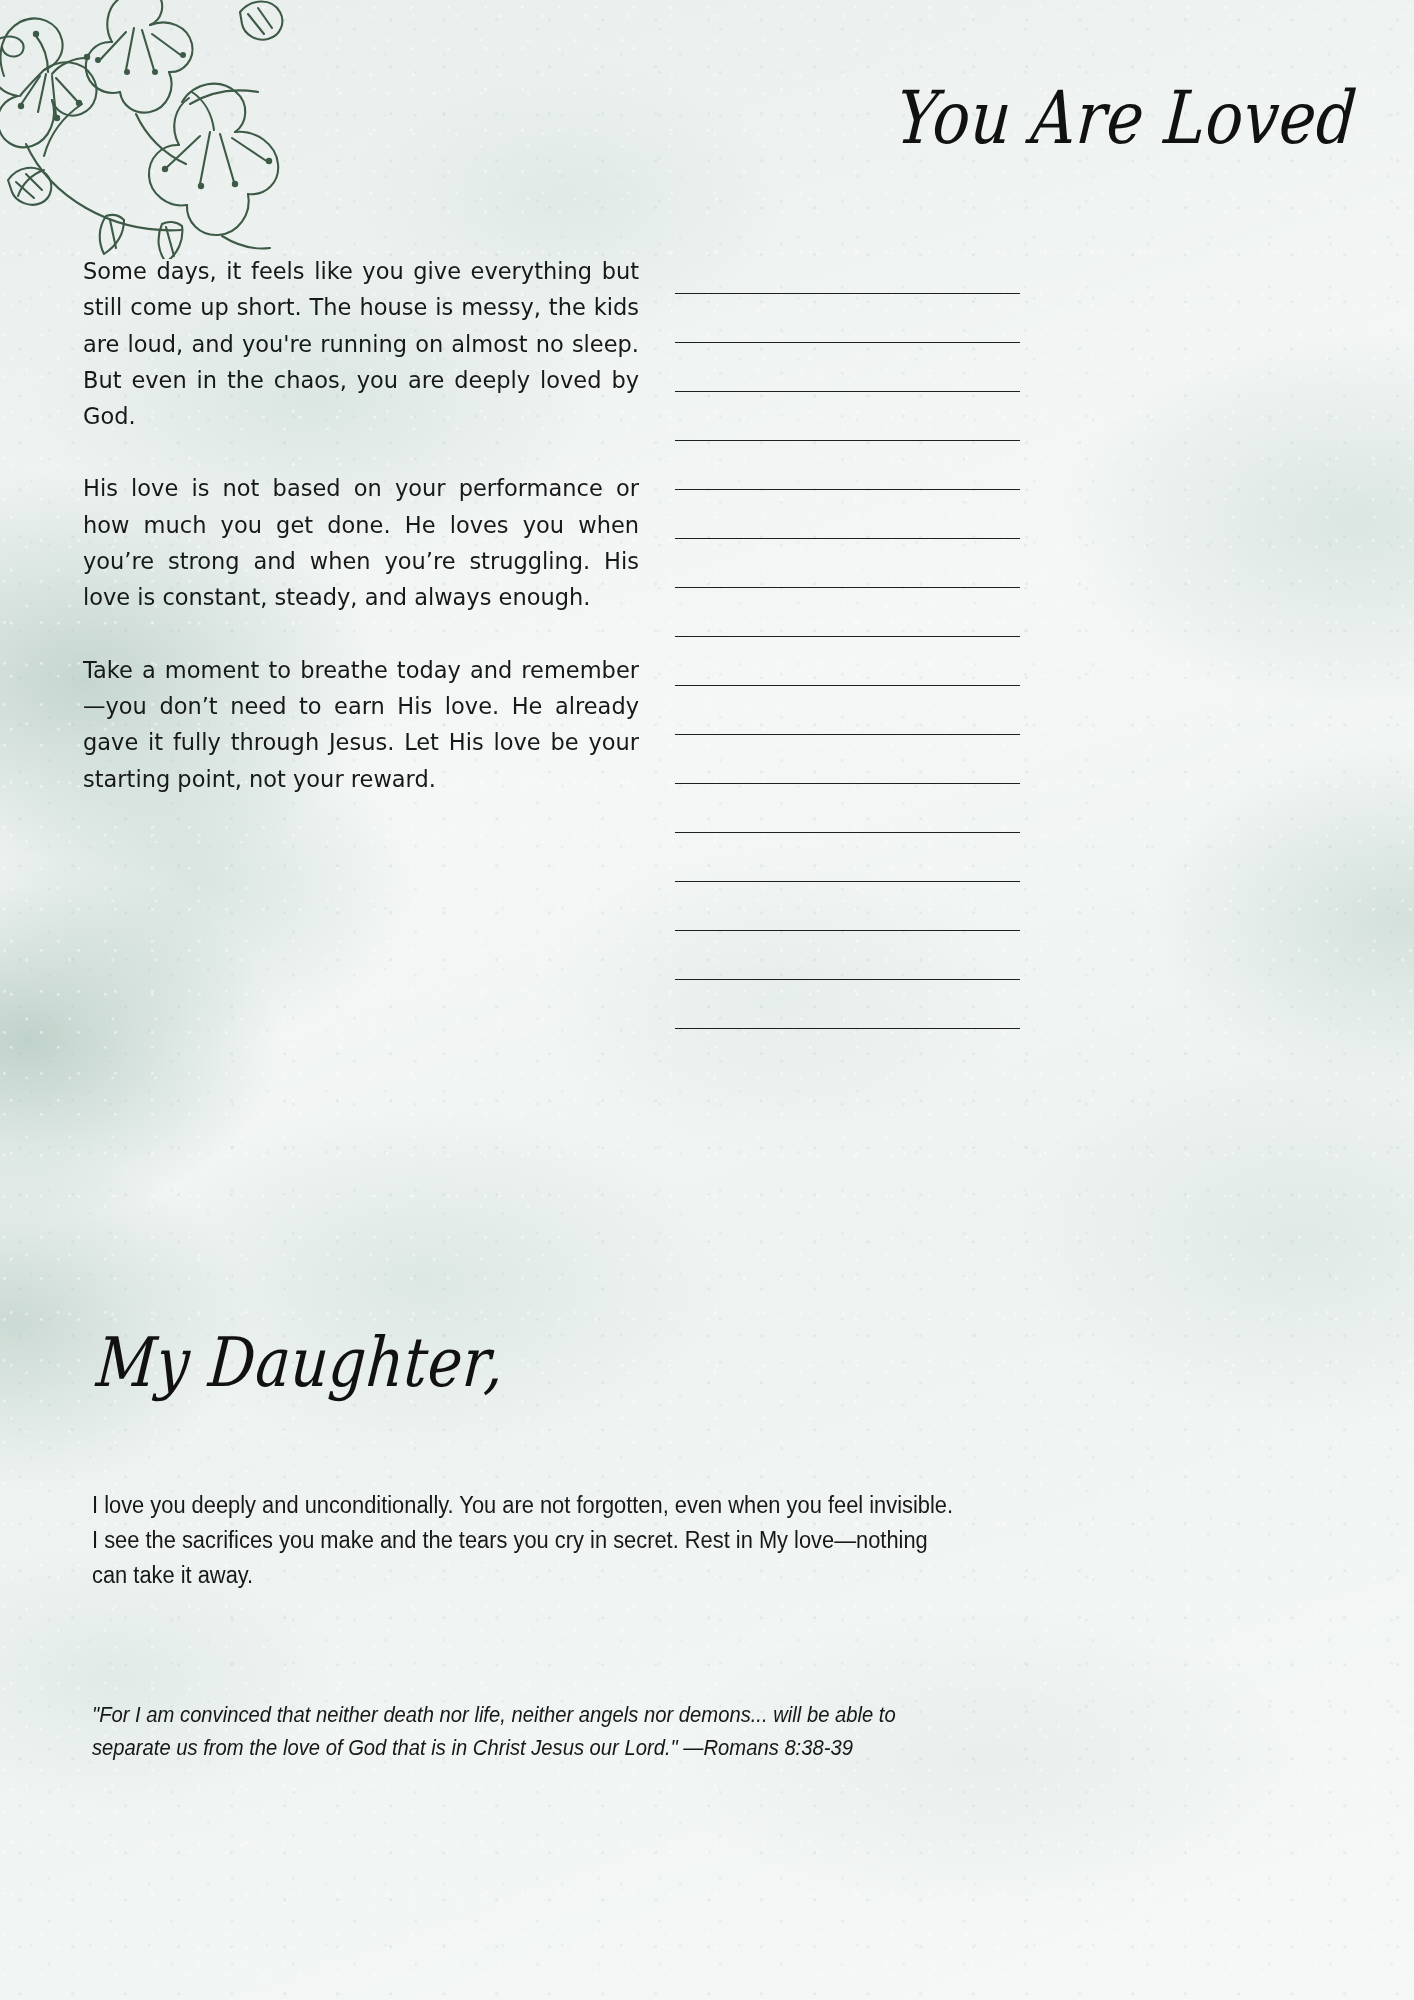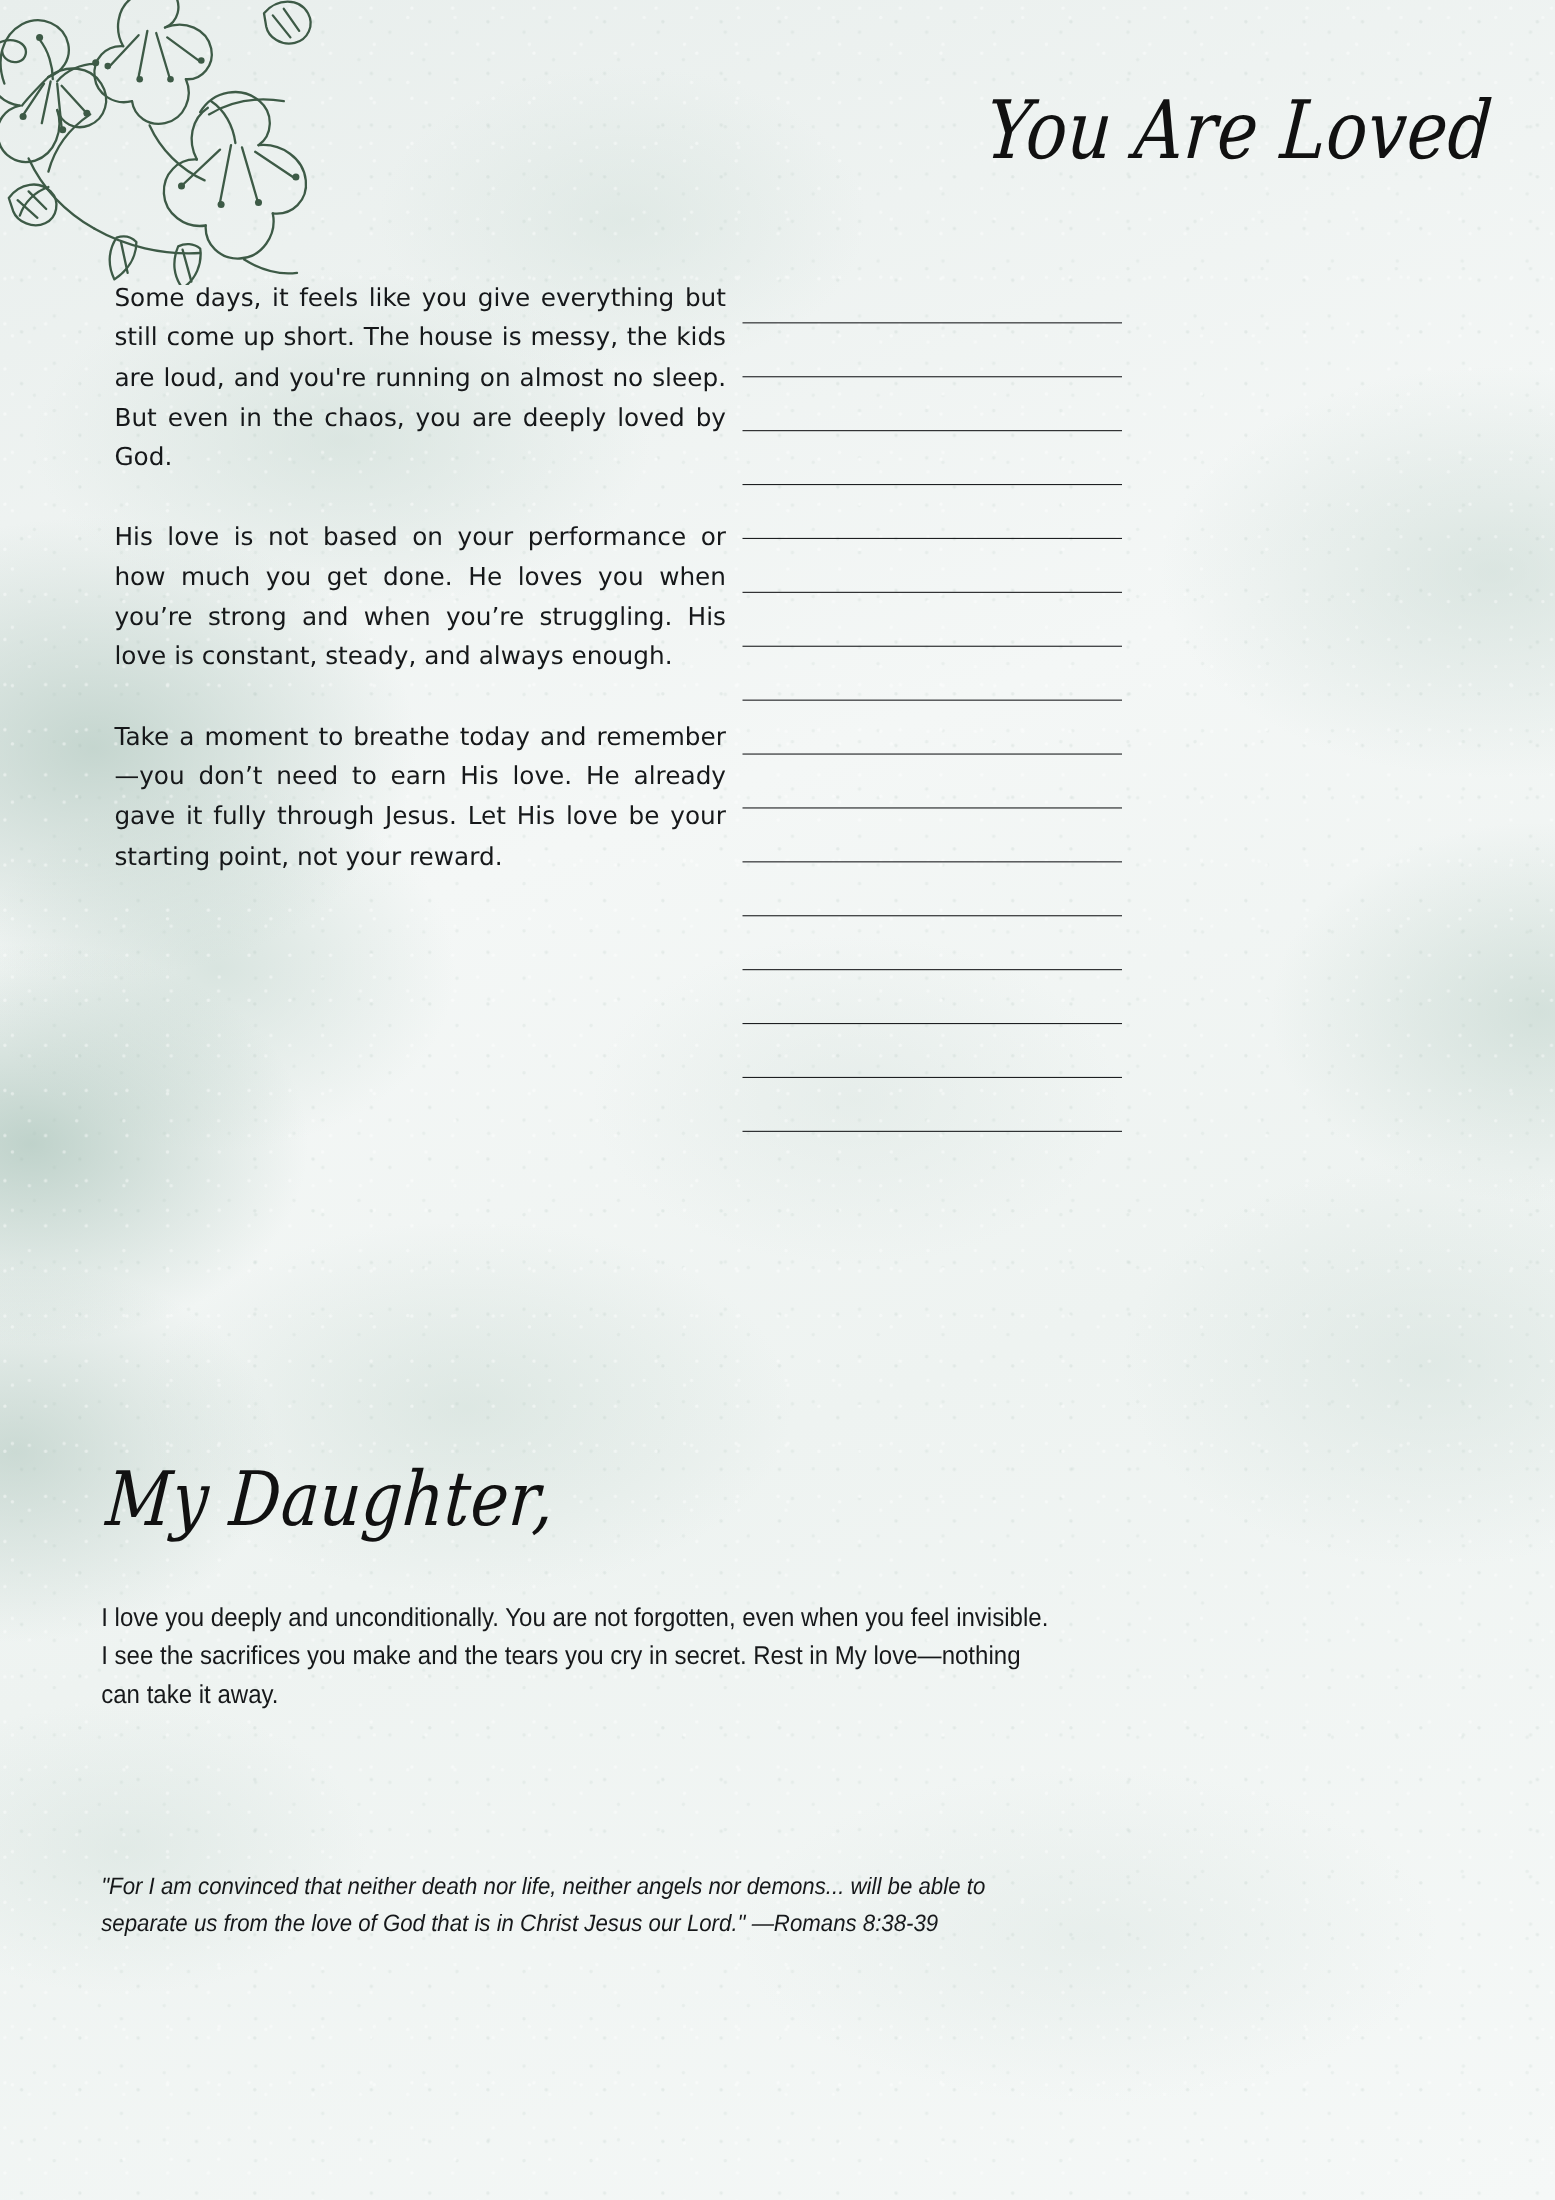--- a/index.html
+++ b/index.html
@@ -80,21 +80,21 @@
     left:94px; top:1335px;
     font-size:58px;
     letter-spacing:.5px;
     transform:scaleY(1.18) skewX(-5deg);
     transform-origin:left bottom;
   }
 
   
   .devotion {
     position:absolute;
-    left:104px; top:253px;
+    left:83px; top:253px;
     width:556px;
   }
   .devotion p {
     font-family:"DejaVu Sans", sans-serif;
     font-size:22.5px;
     line-height:36.3px;
     color:#16181a;
     text-align:justify;
     text-justify:inter-word;
     margin-bottom:36px;
@@ -108,21 +108,21 @@
     width:345px;
   }
   .rule {
     height:49px;
     border-bottom:1.6px solid #1d1f21;
   }
 
   
   .letter {
     position:absolute;
-    left:92px; top:1453px;
+    left:92px; top:1488px;
     width:930px;
   }
   .letter p {
     font-family:"Liberation Sans Narrow","Liberation Sans", sans-serif;
     font-stretch:condensed;
     font-size:23.5px;
     line-height:35px;
     color:#16181a;
     text-align:left;
     transform:scaleX(.93);

